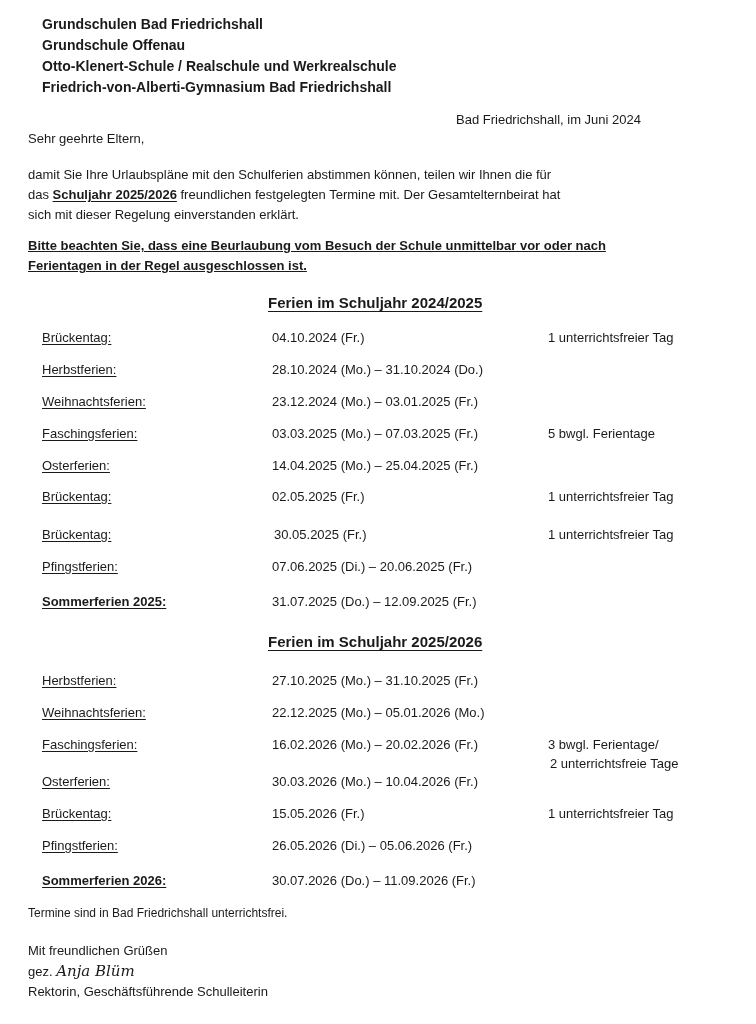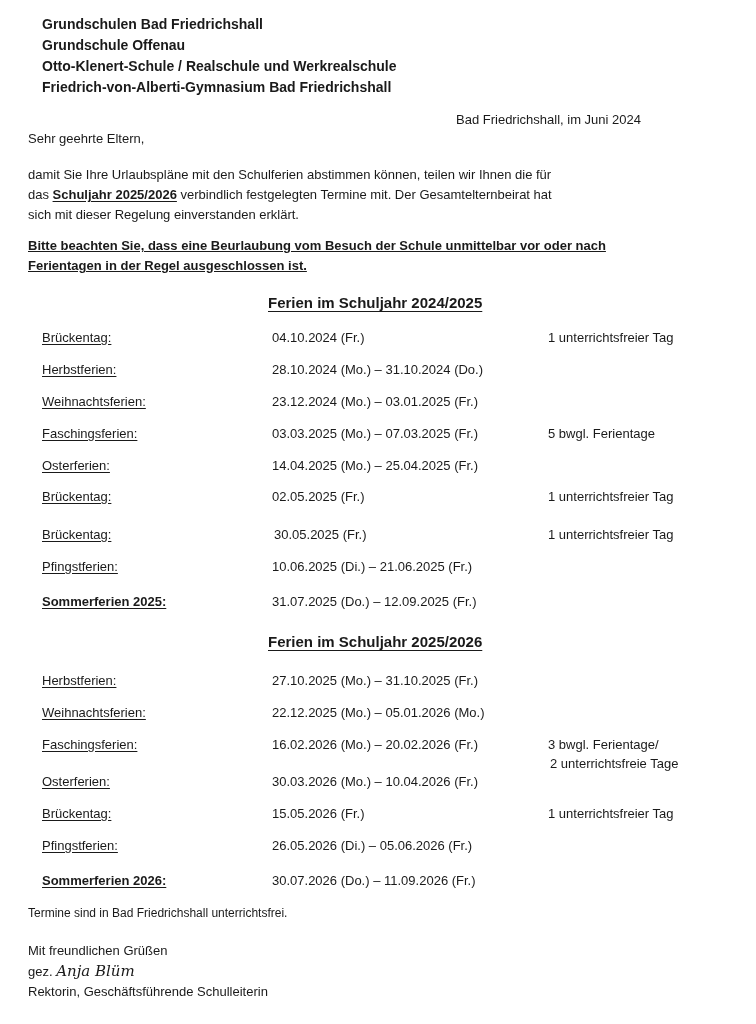--- a/index.html
+++ b/index.html
@@ -22,21 +22,21 @@
 <div class="abs hdr" style="top:16px;">Grundschulen Bad Friedrichshall</div>
 <div class="abs hdr" style="top:37px;">Grundschule Offenau</div>
 <div class="abs hdr" style="top:58px;">Otto-Klenert-Schule / Realschule und Werkrealschule</div>
 <div class="abs hdr" style="top:79px;">Friedrich-von-Alberti-Gymnasium Bad Friedrichshall</div>
 
 <div class="abs" style="top:112px; left:456px;">Bad Friedrichshall, im Juni 2024</div>
 <div class="abs p" style="top:131px;">Sehr geehrte Eltern,</div>
 
 <div class="abs p" style="top:167px;">damit Sie Ihre Urlaubspläne mit den Schulferien abstimmen können, teilen wir Ihnen die für</div>
 <div class="abs p" style="top:187px;">
-  <span>das </span><span class="b u">Schuljahr 2025/2026</span><span> verbindlich festgelegten Termine mit. Der Gesamtelternbeirat hat</span>
+  <span>das </span><span class="b u">Schuljahr 2025/2026</span><span> freundlichen festgelegten Termine mit. Der Gesamtelternbeirat hat</span>
 </div>
 <div class="abs p" style="top:207px;">sich mit dieser Regelung einverstanden erklärt.</div>
 
 <div class="abs p b" style="top:238px;">Bitte beachten Sie, dass eine Beurlaubung vom Besuch der Schule unmittelbar vor oder nach</div>
 <div class="abs p b" style="top:258px;">Ferientagen in der Regel ausgeschlossen ist.</div>
 
 <div class="abs sec-title" style="top:294px;">Ferien im Schuljahr 2024/2025</div>
 
 <div>
   <div>
@@ -66,21 +66,21 @@
     <div class="abs row-date" style="top:489px;">02.05.2025 (Fr.)</div>
     <div class="abs row-note" style="top:489px;">1 unterrichtsfreier Tag</div>
   </div>
   <div>
     <div class="abs row-label" style="top:527px;">Brückentag:</div>
     <div class="abs row-date" style="top:527px; left:274px;">30.05.2025 (Fr.)</div>
     <div class="abs row-note" style="top:527px;">1 unterrichtsfreier Tag</div>
   </div>
   <div>
     <div class="abs row-label" style="top:559px;">Pfingstferien:</div>
-    <div class="abs row-date" style="top:559px;">10.06.2025 (Di.) – 21.06.2025 (Fr.)</div>
+    <div class="abs row-date" style="top:559px;">07.06.2025 (Di.) – 20.06.2025 (Fr.)</div>
   </div>
   <div>
     <div class="abs row-label b" style="top:594px;">Sommerferien 2025:</div>
     <div class="abs row-date" style="top:594px;">31.07.2025 (Do.) – 12.09.2025 (Fr.)</div>
   </div>
 </div>
 
 <div class="abs sec-title" style="top:633px;">Ferien im Schuljahr 2025/2026</div>
 
 <div>

